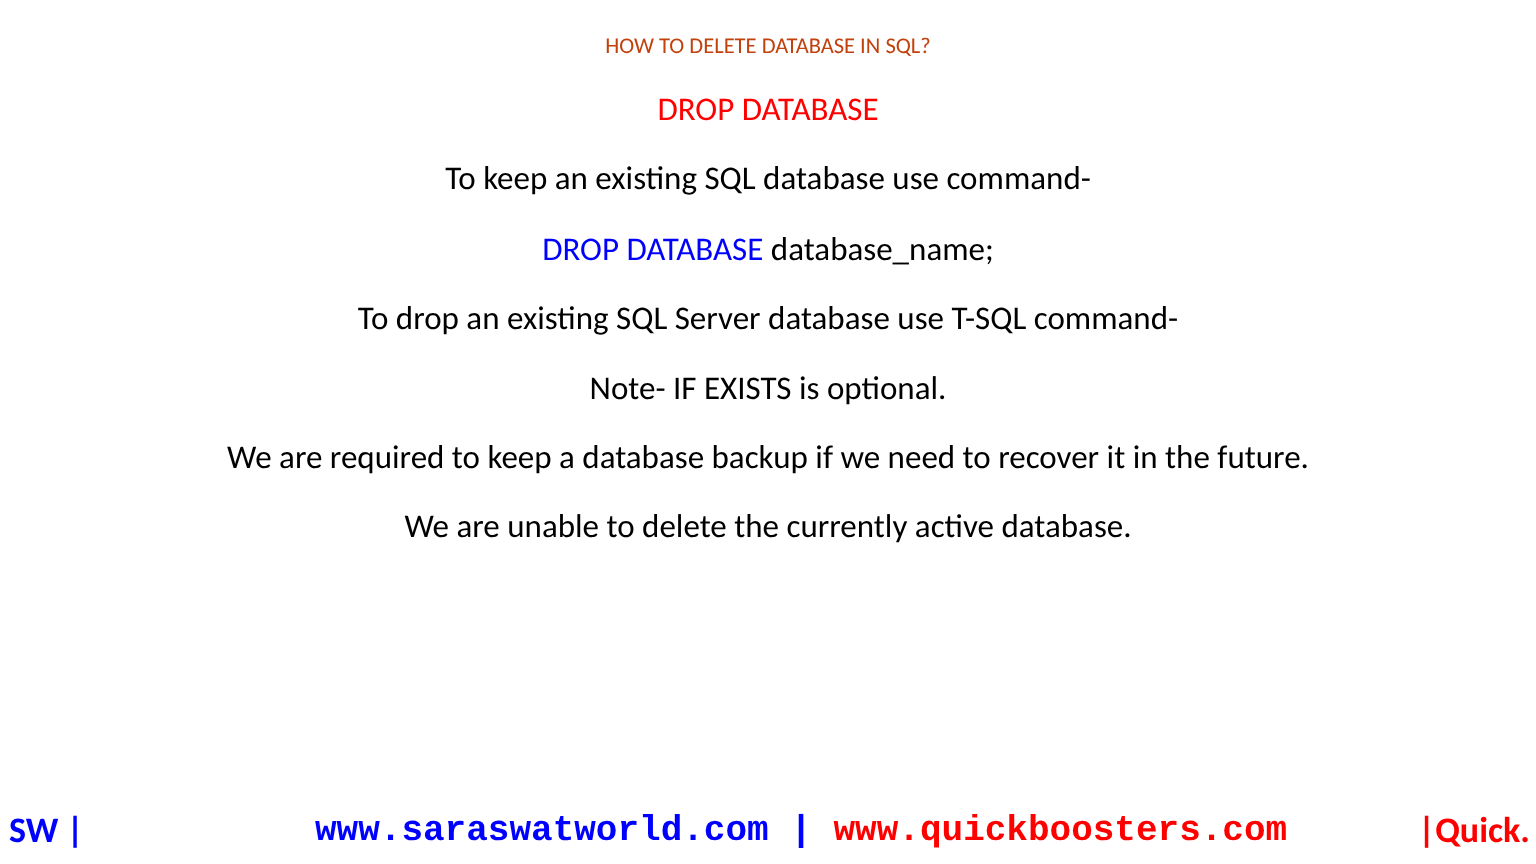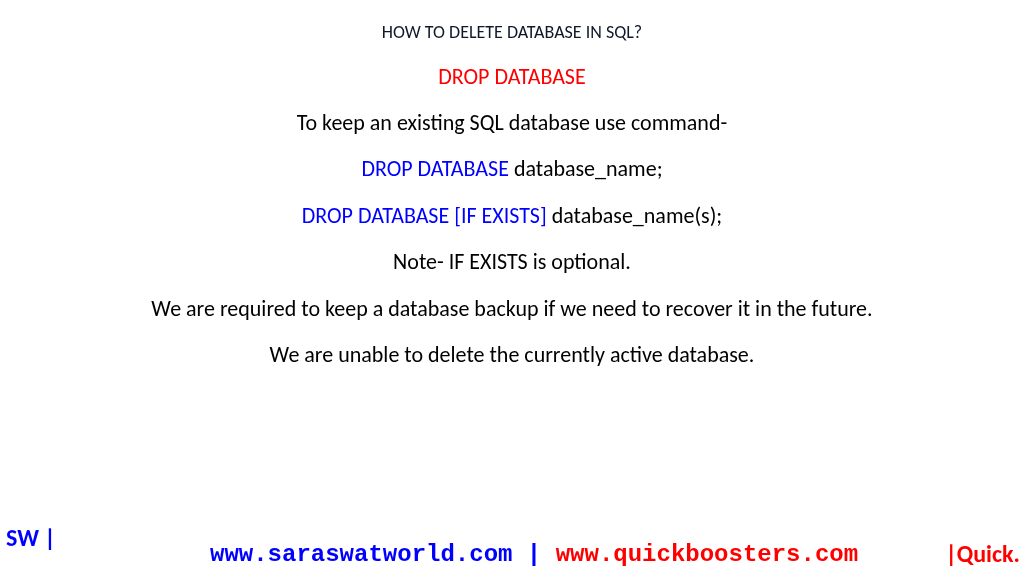--- a/index.html
+++ b/index.html
@@ -20,43 +20,43 @@
       padding-top: 22px;
     }
     .line {
       text-align: center;
       font-size: 22px;
       line-height: 1.2;
       margin-bottom: 20px;
       color: #000;
     }
     .title {
-      font-size: 18px;
-      color: #0f172a;
+      font-size: 15px;
+      color: #c2410c;
     }
     .red {
       color: #ff0000;
     }
     .blue {
       color: #0000ff;
     }
     .black {
       color: #000;
     }
     .footer {
       position: absolute;
       bottom: 8px;
       width: 100%;
       font-size: 24px;
       font-weight: bold;
     }
     .footer-left {
       position: absolute;
       left: 6px;
-      bottom: 16px;
+      bottom: 0;
       color: #0000ff;
     }
     .footer-center {
       position: absolute;
       left: 210px;
       bottom: 0;
       font-family: Liberation Mono, monospace;
     }
     .footer-right {
       position: absolute;
@@ -69,23 +69,21 @@
 </head>
 <body>
 
 <div class="content">
   <div class="line title">HOW TO DELETE DATABASE IN SQL?</div>
   <div class="line red">DROP DATABASE</div>
   <div class="line black">To keep an existing SQL database use command-</div>
   <div class="line">
     <span class="blue">DROP DATABASE </span><span class="black">database_name;</span>
   </div>
-  <div class="line">
-    <span class="blue">DROP DATABASE [IF EXISTS] </span><span class="black">database_name(s);</span>
-  </div>
+  <div class="line black">To drop an existing SQL Server database use T-SQL command-</div>
   <div class="line black">Note- IF EXISTS is optional.</div>
   <div class="line black">We are required to keep a database backup if we need to recover it in the future.</div>
   <div class="line black">We are unable to delete the currently active database.</div>
 </div>
 
 <div class="footer">
   <span class="footer-left">SW |</span>
   <span class="footer-center">
     <span class="blue">www.saraswatworld.com</span><span class="blue"> | </span><span class="red">www.quickboosters.com</span>
   </span>

